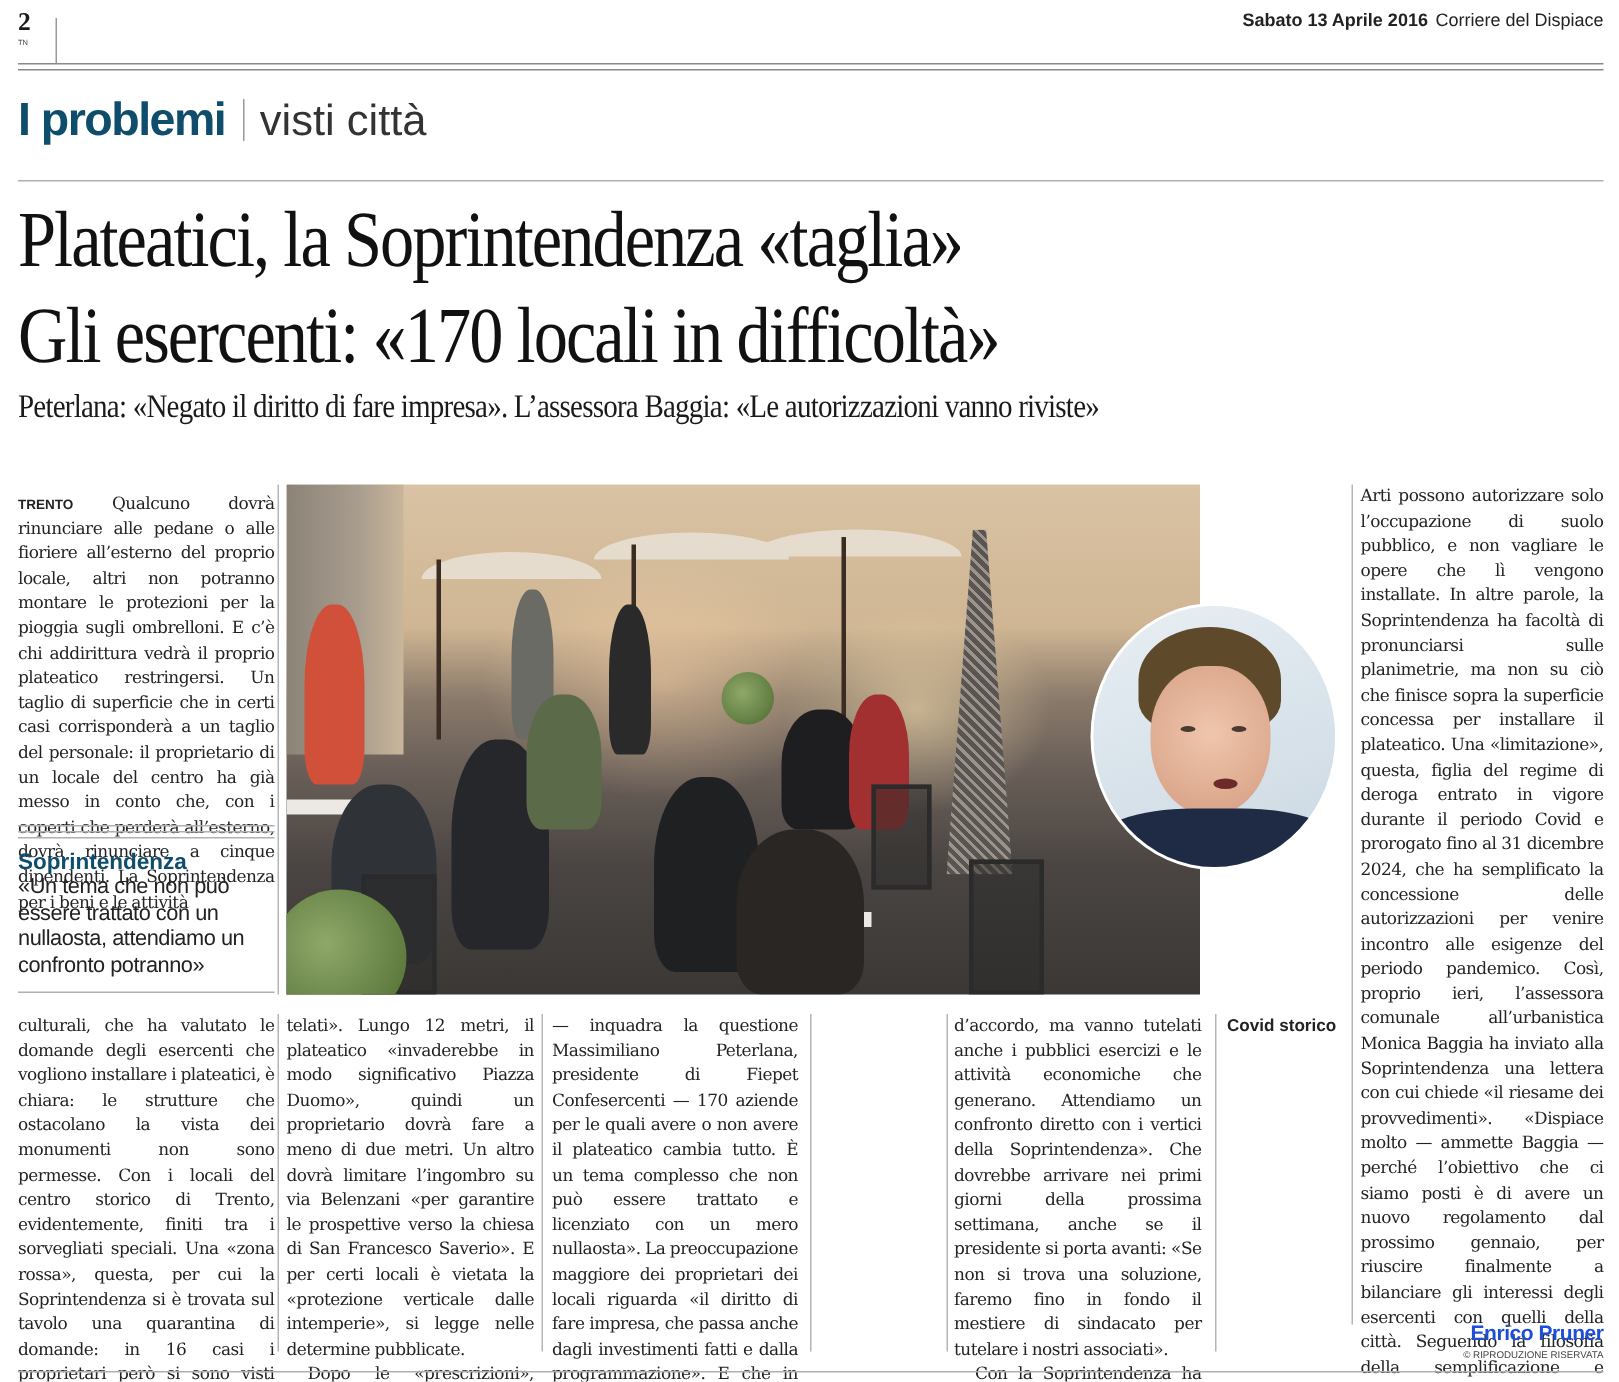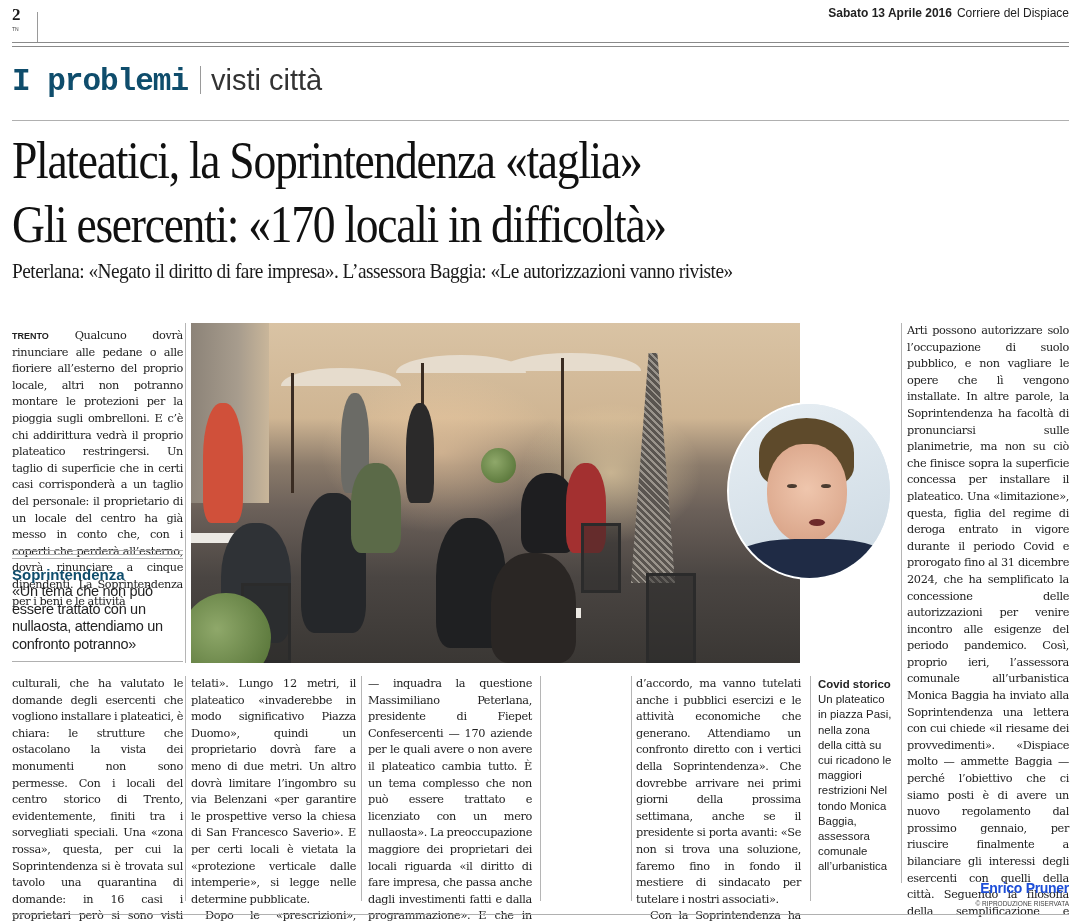--- a/index.html
+++ b/index.html
@@ -11,21 +11,21 @@
   
   .page-num { left: 12px; top: 6px; font-family: "Liberation Serif", serif; font-size: 17px; font-weight: bold; line-height: 17px; }
   .page-ed { left: 12px; top: 26px; font-family: "Liberation Sans", sans-serif; font-size: 5px; color: #444; }
   .page-vsep { left: 37px; top: 12px; width: 1px; height: 30px; background: #9a9a9a; }
   .dateline { right: 10px; top: 6px; font-family: "Liberation Sans", sans-serif; font-size: 12px; color: #222; white-space: nowrap; }
   .dateline .d { font-weight: bold; margin-right: 5px; }
   .dbl-rule { left: 12px; right: 10px; height: 1px; background: #8a8a8a; }
 
   
   .kicker { left: 12px; top: 62px; white-space: nowrap; line-height: 36px; }
-  .kicker .k1 { font-family: Liberation Mono, monospace; font-weight: bold; font-size: 31px; color: #0f4d6c; letter-spacing: -1px; }
+  .kicker .k1 { font-family: Liberation Sans, sans-serif; font-weight: bold; font-size: 31px; color: #0f4d6c; letter-spacing: -1px; }
   .kicker .ksep { display: inline-block; width: 1px; height: 28px; background: #9a9a9a; margin: 0 10px 0 12px; vertical-align: -4px; }
   .kicker .k2 { font-family: "Liberation Sans", sans-serif; font-size: 29px; color: #333; }
   .rule-thin { left: 12px; right: 10px; height: 1px; background: #b0b0b0; }
 
   
   .headline { left: 12px; top: 128px; font-family: "Liberation Serif", serif; font-size: 53px; line-height: 64px; color: #111; letter-spacing: -1.5px; transform: scaleX(0.86); transform-origin: left top; white-space: nowrap; }
   .subhead { left: 12px; top: 258px; font-family: "Liberation Serif", serif; font-size: 22px; color: #1a1a1a; letter-spacing: -0.6px; transform: scaleX(0.88); transform-origin: left top; white-space: nowrap; }
 
   
   .col { font-family: "DejaVu Serif", serif; font-size: 11.3px; line-height: 16.6px; color: #222; text-align: justify; letter-spacing: -0.35px; word-spacing: -0.3px; }
@@ -174,19 +174,18 @@
 
 <div class="abs col" style="left:636px; top:676px; width:165px;">
   <p class="last">d’accordo, ma vanno tutelati anche i pubblici esercizi e le attività economiche che generano. Attendiamo un confronto diretto con i vertici della Soprintendenza». Che dovrebbe arrivare nei primi giorni della prossima settimana, anche se il presidente si porta avanti: «Se non si trova una soluzione, faremo fino in fondo il mestiere di sindacato per tutelare i nostri associati».</p>
   <p class="indent">Con la Soprintendenza ha però chiesto un incontro anche il Comune. Da Palazzo Geremia fanno sapere infatti che le Belle</p>
 </div>
 <div class="abs vrule" style="left:631px; top:676px; height:225px;"></div>
 <div class="abs vrule" style="left:810px; top:676px; height:225px;"></div>
 
 <div class="abs caption">
   <div class="ch">Covid storico</div>
-  <div>Un plateatico in piazza Pasi, nella zona della città su cui ricadono le maggiori restrizioni Nel tondo Monica Baggia, assessora comunale all’urbanistica</div>
 </div>
 
 <div class="abs byline">Enrico Pruner</div>
 <div class="abs rights">© RIPRODUZIONE RISERVATA</div>
 
 <div class="abs rule-thin" style="top:914px;"></div>
 
 </body></html>

